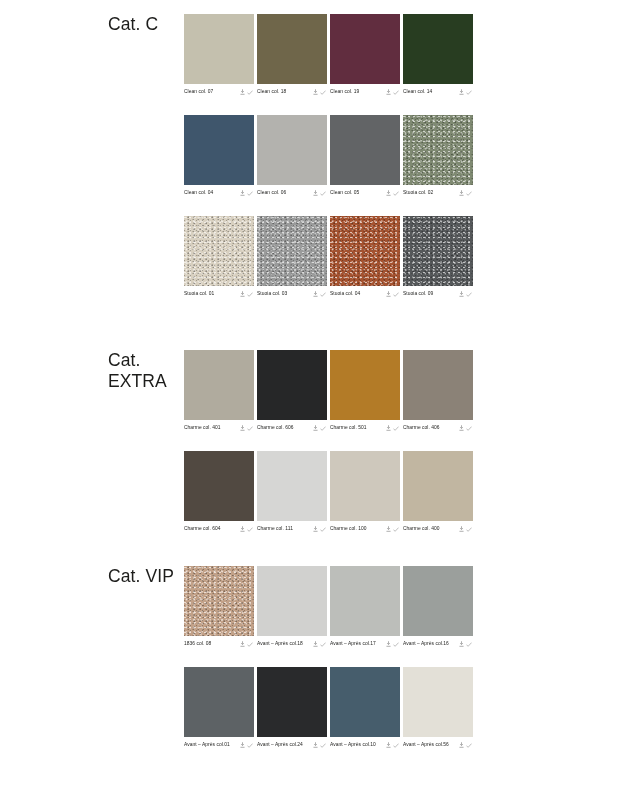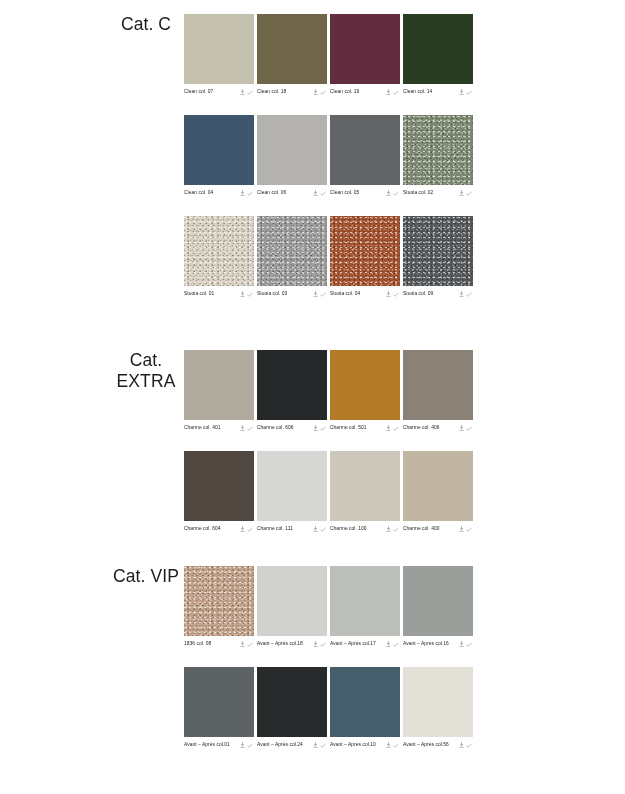--- a/index.html
+++ b/index.html
@@ -38,21 +38,20 @@
     position: absolute;
     left: 108px;
     top: 14px;
     width: 76px;
     font-size: 17.5px;
     line-height: 21px;
     font-weight: 400;
     letter-spacing: 0.1px;
     color: #1d1d1b;
     white-space: pre-line;
-    text-align: center;
   }
 
   
   .rows {
     position: absolute;
     left: 184px;
     top: 14px;
   }
   .row {
     position: relative;

